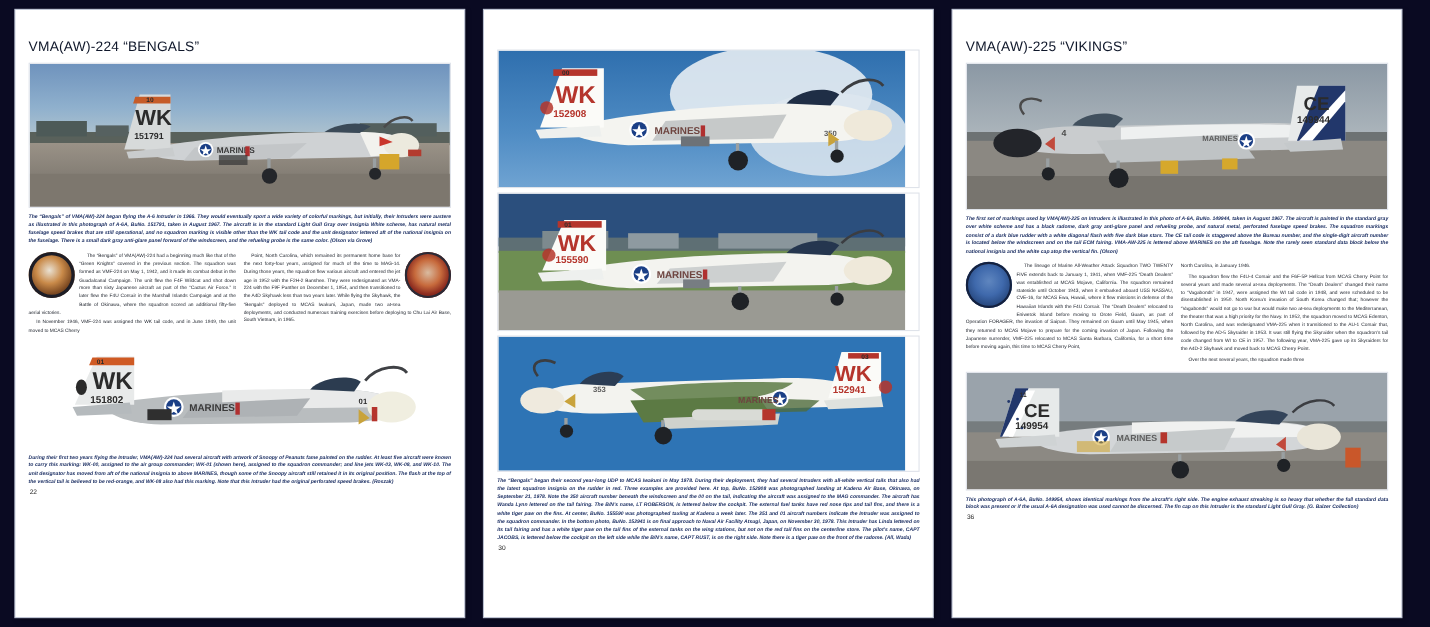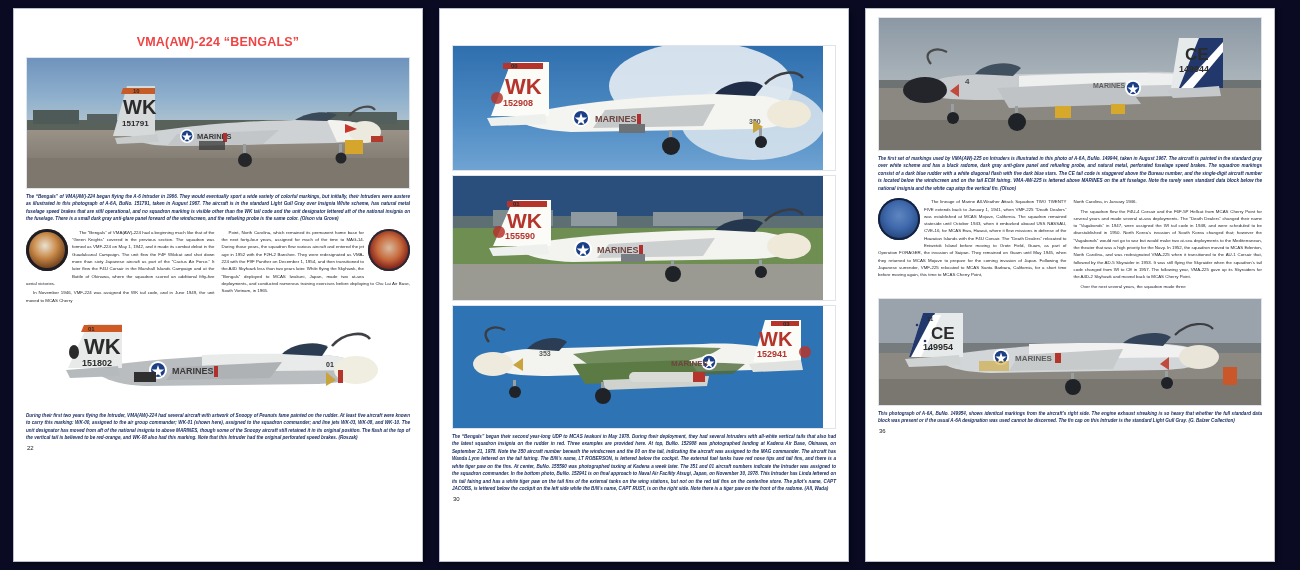--- a/index.html
+++ b/index.html
@@ -13,22 +13,22 @@
     position:relative;background:#ffffff;
     box-shadow:0 0 0 1px #b9bfd0, 2px 2px 5px rgba(0,0,0,.55);
     overflow:hidden;
   }
   .page.p1{width:408px;height:552px;margin-left:14px;margin-top:9px;}
   .page.p2{width:408px;height:552px;margin-left:18px;margin-top:9px;}
   .page.p3{width:408px;height:552px;margin-left:18px;margin-top:9px;}
   .inner{padding:8px 12px 0 12px;}
 
   .pgtitle{
-    text-align:center;font-weight:bold;font-size:12.5px;letter-spacing:.2px;
-    color:#ef4444;margin:18px 0 8px 0;
+    font-weight:normal;font-size:12.5px;letter-spacing:.2px;
+    color:#0f172a;margin:18px 0 8px 0;
   }
 
   
   .photo{position:relative;border:1px solid #dfe3ea;overflow:hidden;}
   .cap{
     font-style:italic;font-weight:bold;font-size:4.6px;line-height:1.62;
     color:#1c2f63;text-align:justify;margin:4px 0 0 0;
     letter-spacing:0px;
   }
   .cols{display:flex;gap:7px;margin-top:6px;}
@@ -299,20 +299,21 @@
         </svg>
       </div>
 
       <div class="cap">The “Bengals” began their second year-long UDP to MCAS Iwakuni in May 1978.  During their deployment, they had several Intruders with all-white vertical tails that also had the latest squadron insignia on the rudder in red.  Three examples are provided here.  At top, BuNo. 152908 was photographed landing at Kadena Air Base, Okinawa, on September 21, 1978.  Note the 350 aircraft number beneath the windscreen and the 00 on the tail, indicating the aircraft was assigned to the MAG commander.  The aircraft has Wanda Lynn lettered on the tail fairing.  The B/N’s name, LT ROBERSON, is lettered below the cockpit.  The external fuel tanks have red nose tips and tail fins, and there is a white tiger paw on the fins.  At center, BuNo. 155590 was photographed taxiing at Kadena a week later.  The 351 and 01 aircraft numbers indicate the Intruder was assigned to the squadron commander.  In the bottom photo, BuNo. 152941 is on final approach to Naval Air Facility Atsugi, Japan, on November 30, 1978.  This Intruder has Linda lettered on its tail fairing and has a white tiger paw on the tail fins of the external tanks on the wing stations, but not on the red tail fins on the centerline store.  The pilot’s name, CAPT JACOBS, is lettered below the cockpit on the left side while the B/N’s name, CAPT RUST, is on the right side.  Note there is a tiger paw on the front of the radome.  (All, Wada)</div>
       <div class="pgnum">30</div>
     </div>
   </div>
 
   <div class="page p3">
     <div class="inner">
+      <div class="pgtitle">VMA(AW)-225 “VIKINGS”</div>
 
       <div class="photo" style="height:132px;">
         <svg viewBox="0 0 382 132" width="382" height="132" preserveAspectRatio="none">
           <defs>
             <linearGradient id="sky3" x1="0" y1="0" x2="0" y2="1">
               <stop offset="0%" stop-color="#8b98a4"></stop>
                 <stop offset="100%" stop-color="#aeb7bd"></stop>
             </linearGradient>
           </defs>
           <rect x="0" y="0" width="382" height="70" fill="url(#sky3)"></rect>

